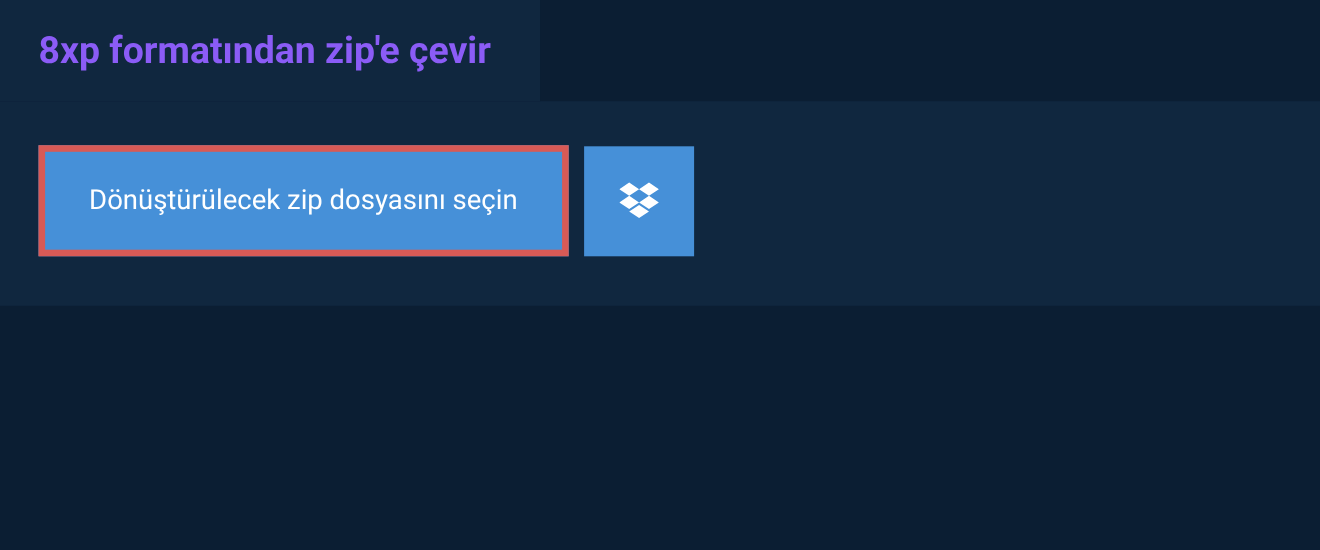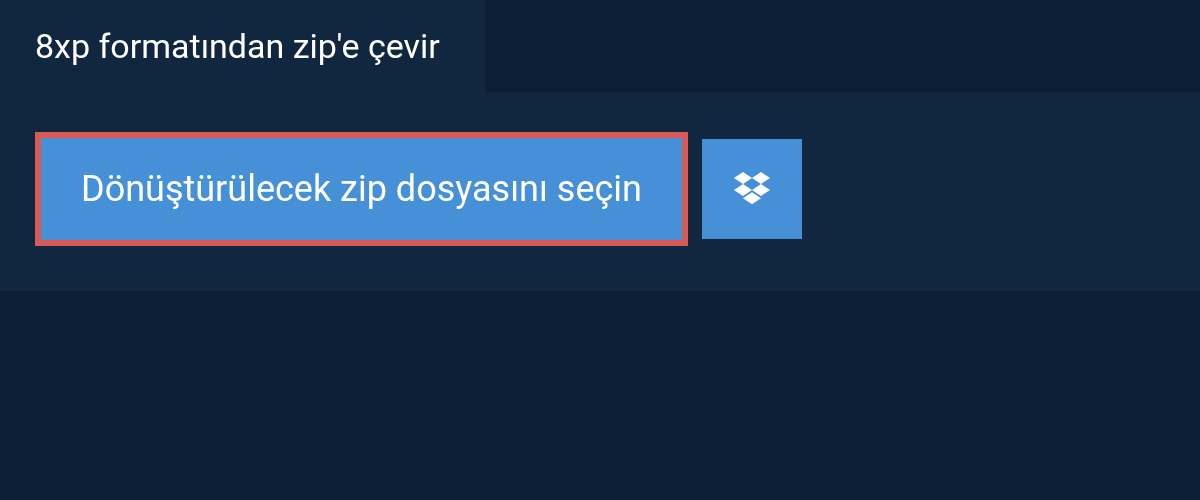--- a/index.html
+++ b/index.html
@@ -12,38 +12,38 @@
       height: 500px;
       background: #0b1e33;
       font-family: -apple-system, BlinkMacSystemFont, "Segoe UI", Roboto, Arial, sans-serif;
       overflow: hidden;
     }
     .tab-container {
       display: flex;
     }
     .tab {
       background: #10273f;
-      color: #ffffff;
+      color: #8b5cf6;
       font-size: 34px;
-      font-weight: 400;
+      font-weight: 700;
       padding: 26px 45px 26px 35px;
       display: inline-block;
     }
     .panel {
       background: #10273f;
       padding: 40px 35px 45px 35px;
       display: flex;
       align-items: center;
       gap: 14px;
     }
     .select-button {
       background: #4690d8;
       border: 6px solid #d85a56;
       color: #ffffff;
-      font-size: 36px;
+      font-size: 25px;
       font-weight: 400;
       padding: 30px 40px;
       cursor: pointer;
       display: inline-block;
       text-align: center;
     }
     .dropbox-button {
       background: #4690d8;
       width: 100px;
       height: 100px;

